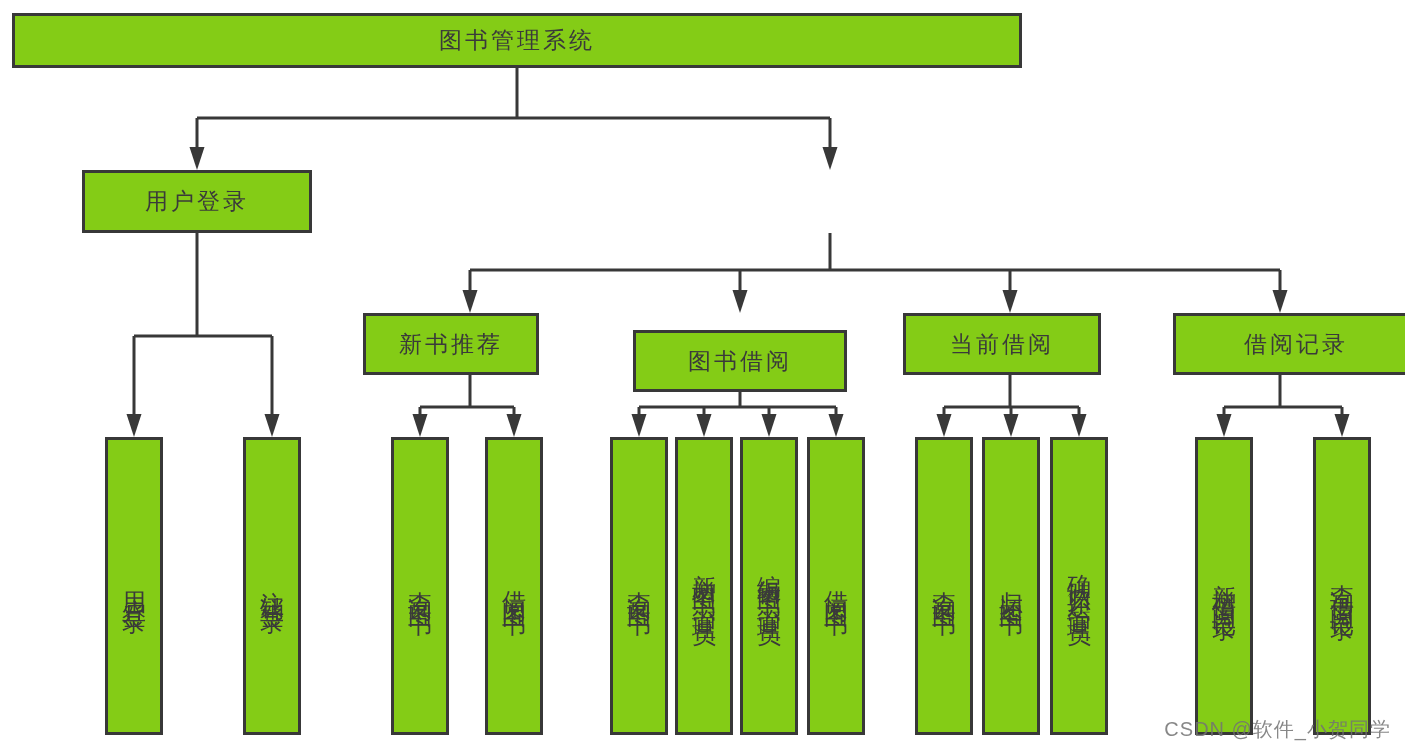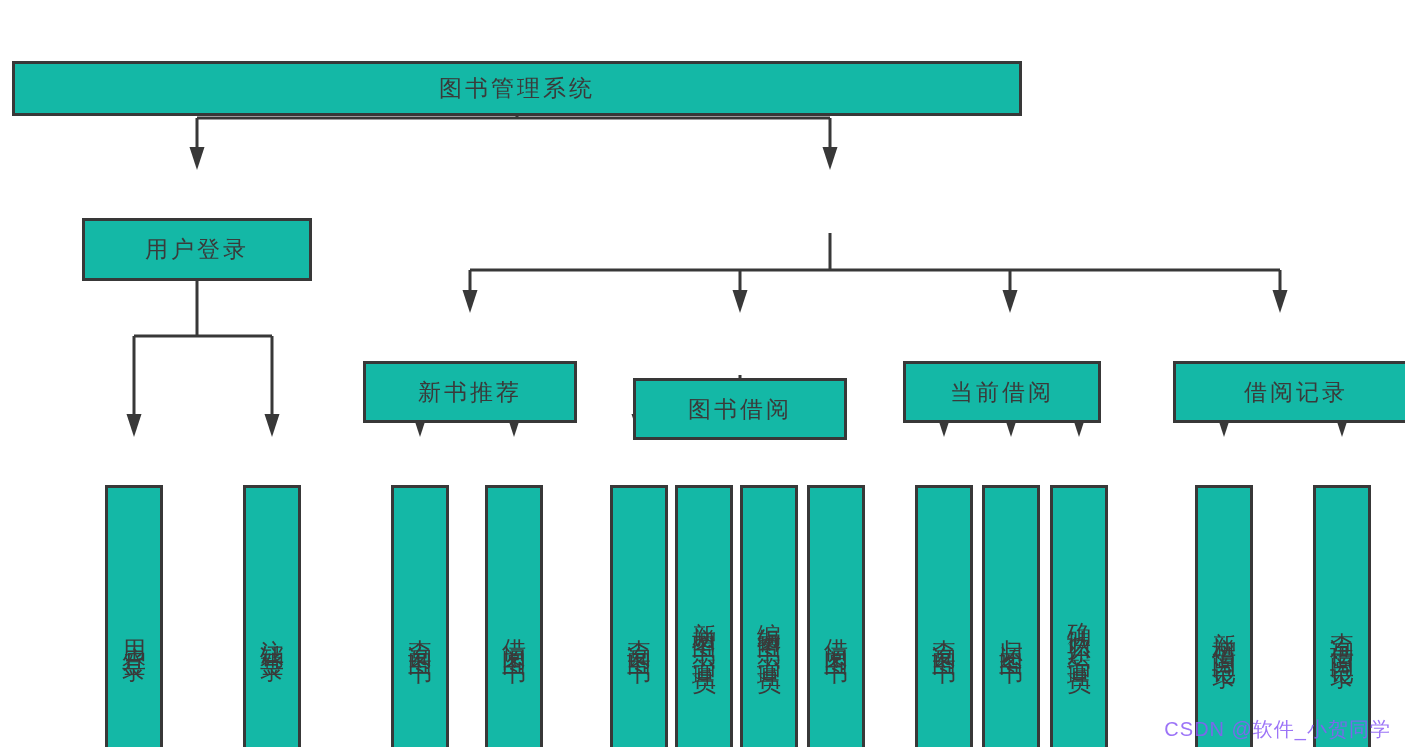--- a/index.html
+++ b/index.html
@@ -8,46 +8,45 @@
     width:1405px;height:747px;
     background:#ffffff;
     font-family:"Liberation Sans","DejaVu Sans",sans-serif;
     overflow:hidden;
   }
   .wires{position:absolute;left:0;top:0;pointer-events:none;}
   .node{
     position:absolute;
     box-sizing:border-box;
     border:3px solid #383838;
-    background:#14b8a6;
+    background:#84cc16;
     color:#3a3a3a;
     display:flex;align-items:center;justify-content:center;
     z-index:2;
-    margin-top:48px;
   }
   .node.h span{
     font-size:23px;
     letter-spacing:3px;
     white-space:nowrap;
   }
   .node.v{
     writing-mode:vertical-rl;
     text-orientation:mixed;
   }
   .node.v span{
     font-size:24px;
     letter-spacing:7px;
     line-height:1;
     white-space:nowrap;
   }
   .watermark{
     position:absolute;
     right:14px;bottom:4px;
     font-size:20px;
-    color:#8b5cf6;
+    color:#737373;
     opacity:0.85;
     letter-spacing:1px;
     z-index:3;
     white-space:nowrap;
   }
 </style>
 </head>
 <body>
 
 <div class="stage">
@@ -93,21 +92,21 @@
   </svg>
 
   <div class="node h" style="left:12px;top:13px;width:1010px;height:55px">
     <span>图书管理系统</span>
   </div>
 
   <div class="node h" style="left:82px;top:170px;width:230px;height:63px">
     <span>用户登录</span>
   </div>
 
-  <div class="node h" style="left:363px;top:313px;width:214px;height:62px">
+  <div class="node h" style="left:363px;top:313px;width:176px;height:62px">
     <span>新书推荐</span>
   </div>
   <div class="node h" style="left:633px;top:330px;width:214px;height:62px">
     <span>图书借阅</span>
   </div>
   <div class="node h" style="left:903px;top:313px;width:198px;height:62px">
     <span>当前借阅</span>
   </div>
   <div class="node h" style="left:1173px;top:313px;width:246px;height:62px">
     <span>借阅记录</span>

